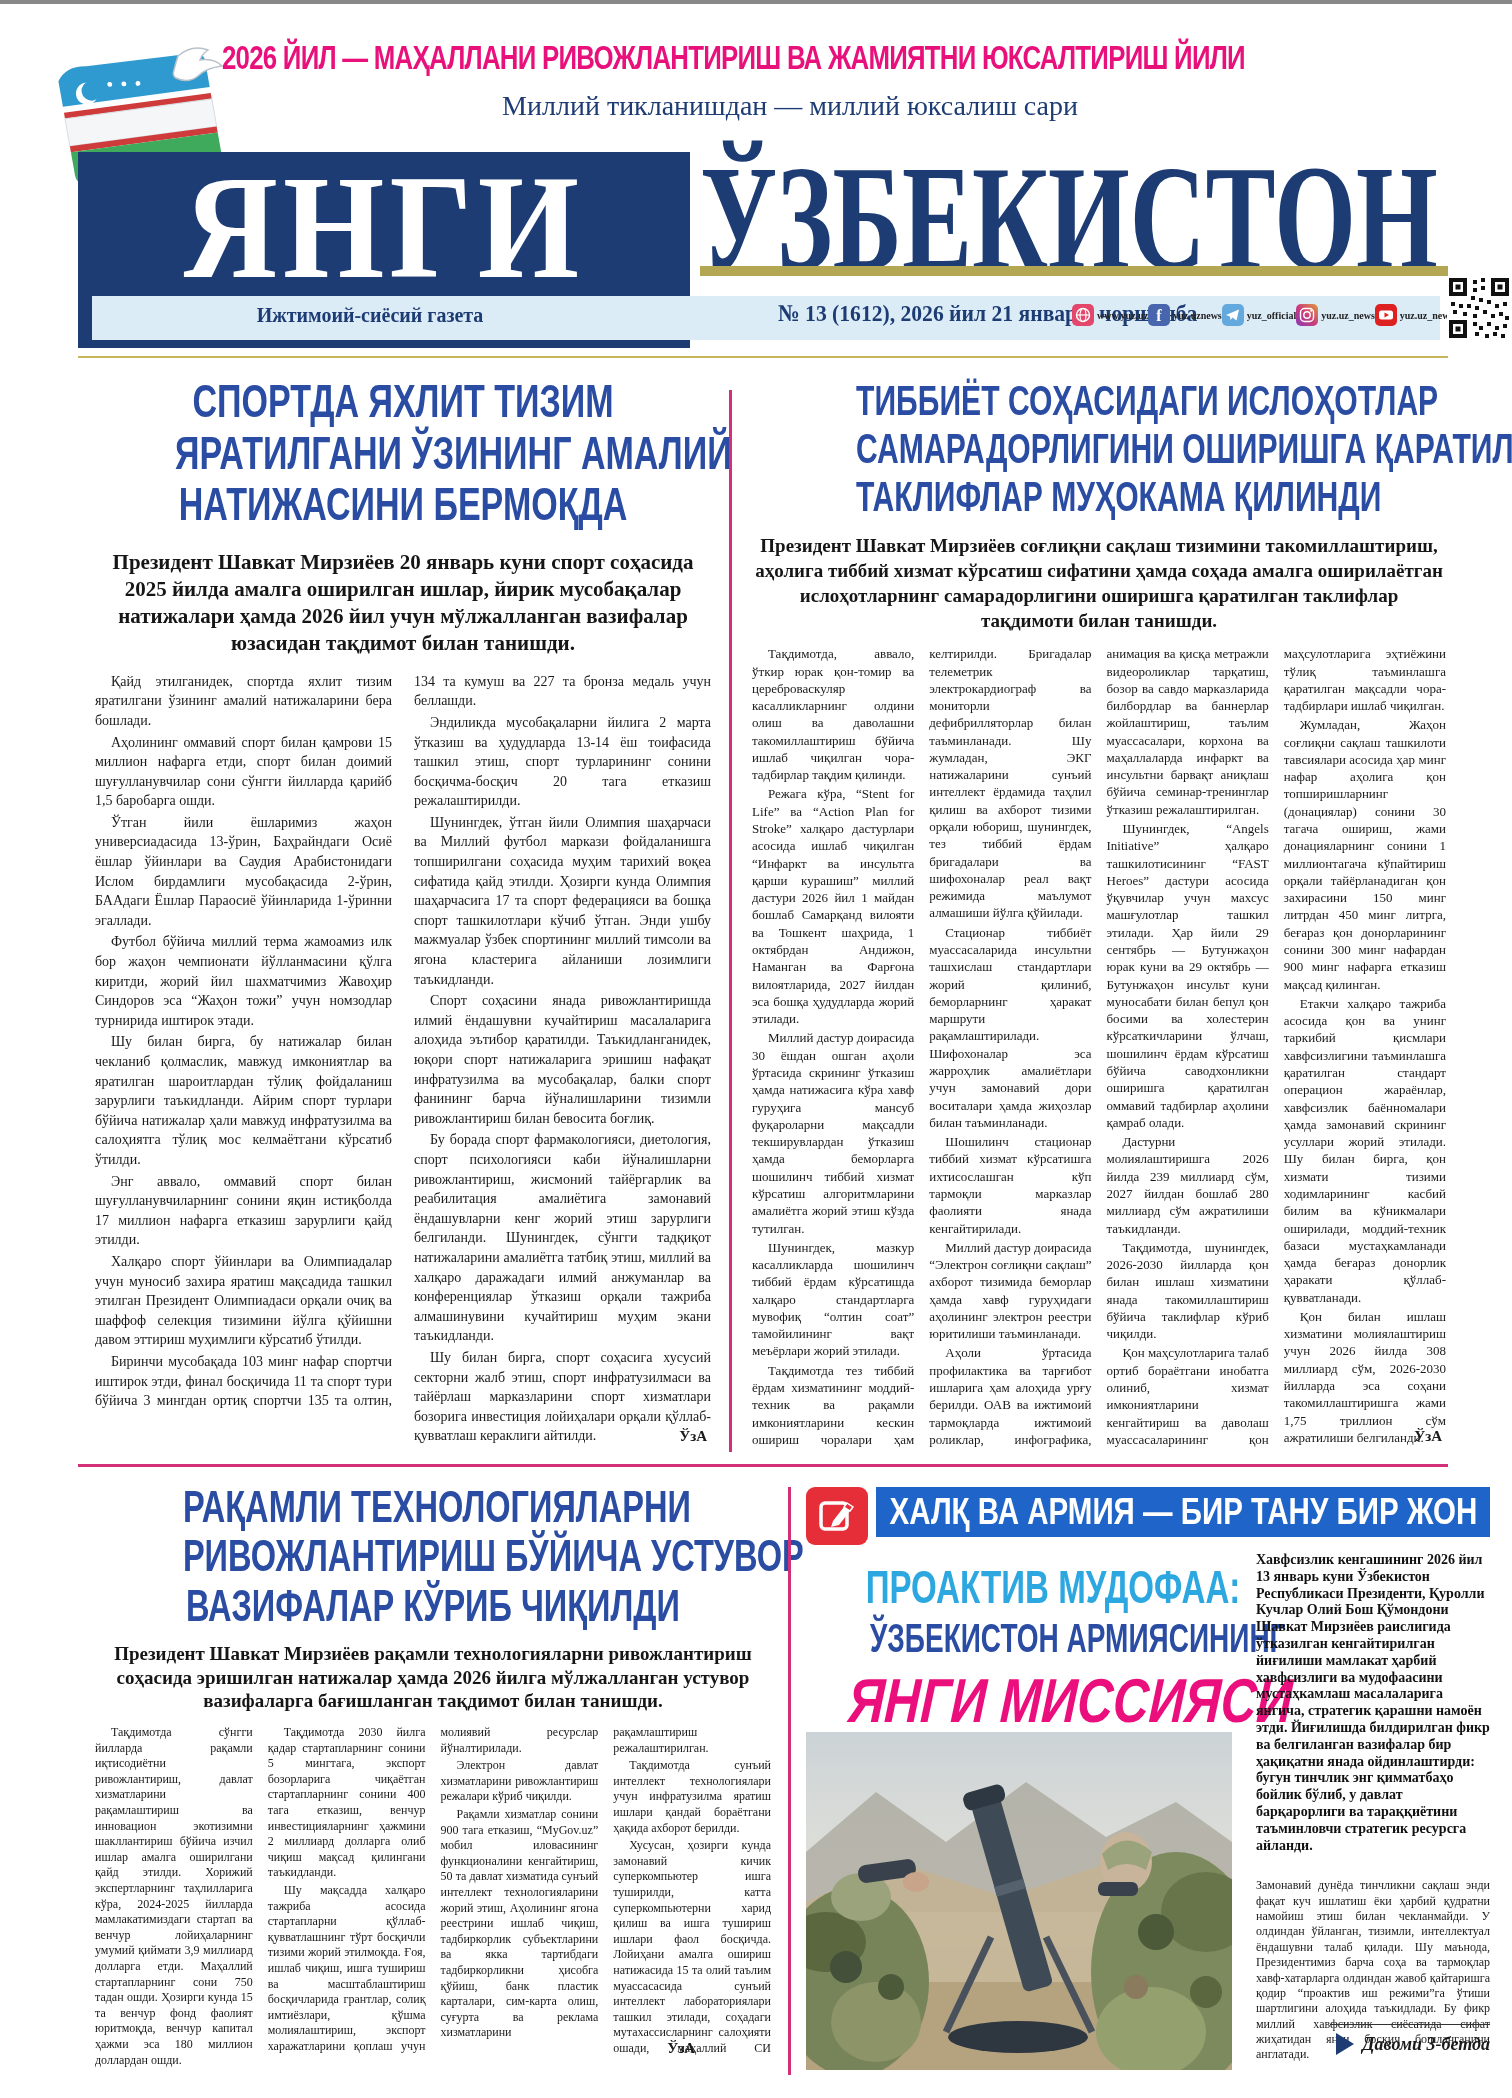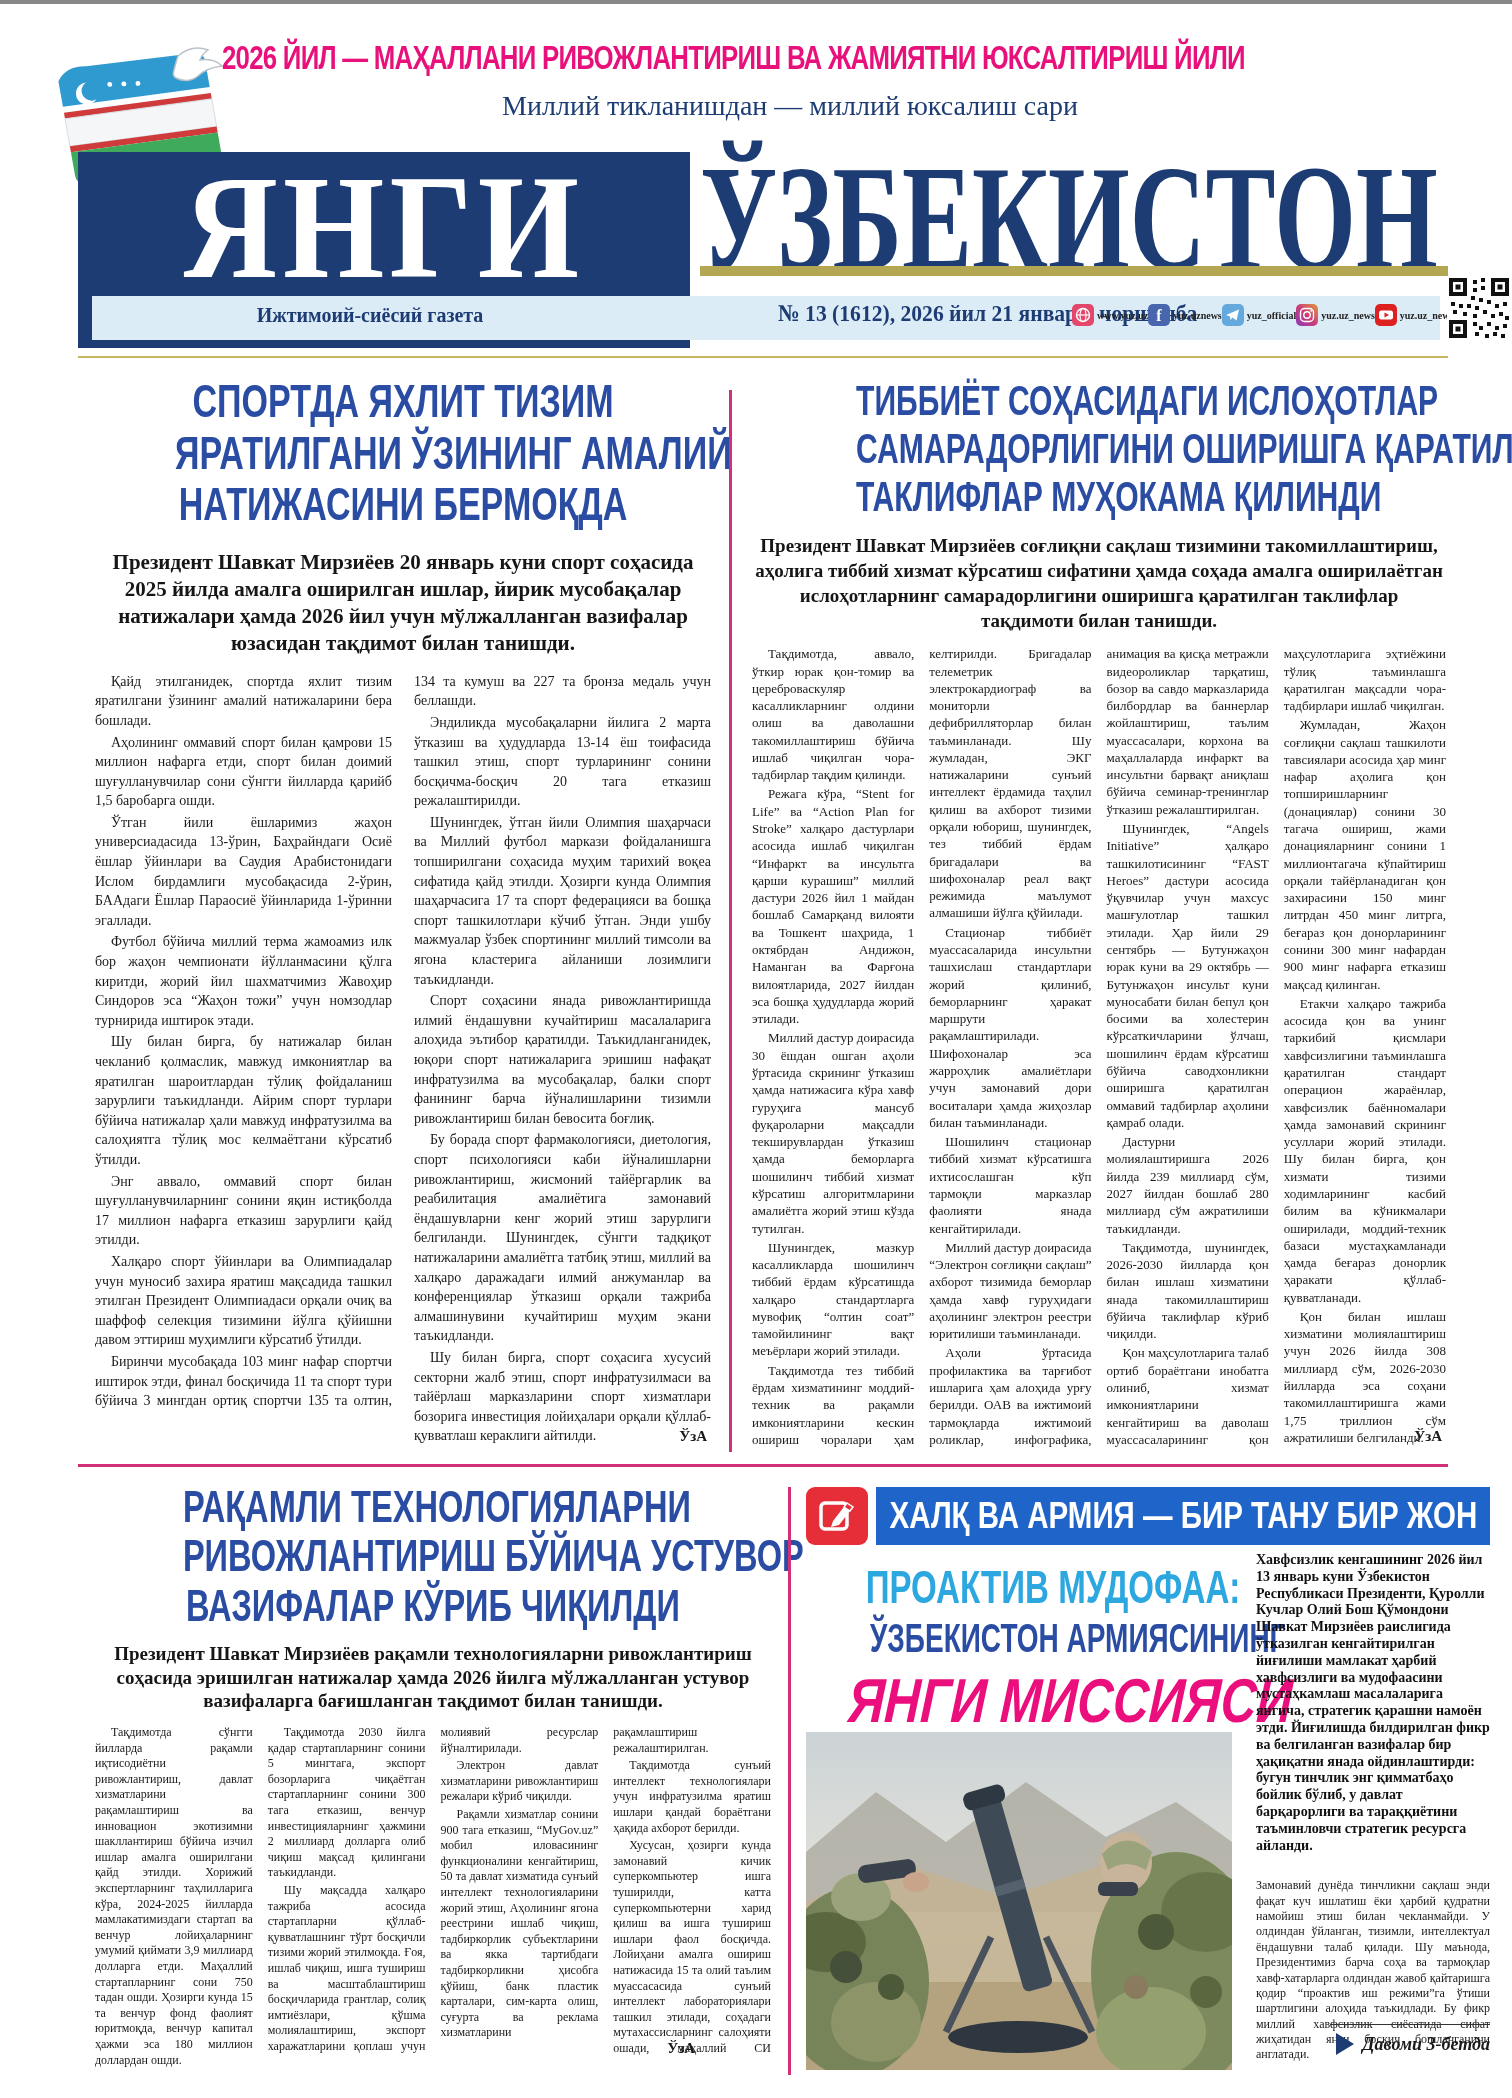--- a/index.html
+++ b/index.html
@@ -59,21 +59,21 @@
   
   .digital{left:95px;top:1478px;width:676px;}
   .digital .headline{font-size:44px;}
   .digital .lede{margin-top:12px;font-size:19px;line-height:1.25;}
   .digital .body-cols{margin-top:12px;height:344px;column-count:4;column-gap:15px;
                       font-size:12px;line-height:1.3;}
   .vdiv-bottom{left:788px;top:1483px;width:3px;height:588px;background:#d23079;}
   
   .army-icon{left:806px;top:1483px;width:62px;height:58px;background:#e62e39;border-radius:9px;
              display:flex;align-items:center;justify-content:center;}
-  .army-banner{left:876px;top:1483px;width:614px;height:58px;background:#1f64c8;
+  .army-banner{left:876px;top:1483px;width:614px;height:50px;background:#1f64c8;
                display:flex;align-items:center;justify-content:center;}
   .army-banner span{font-family:"Liberation Sans",sans-serif;font-weight:bold;font-size:36px;
                color:#fff;white-space:nowrap;transform:scaleX(.82);}
   .army-hl{left:806px;top:1556px;width:426px;text-align:center;}
   .army-hl .l1{font-family:"Liberation Sans",sans-serif;font-weight:bold;font-size:46px;
                color:#2da7e0;white-space:nowrap;transform:scaleX(.72);transform-origin:center;}
   .army-hl .l2{font-family:"Liberation Sans",sans-serif;font-weight:bold;font-size:40px;
                color:#2a4da3;white-space:nowrap;transform:scaleX(.70);transform-origin:center;
                margin-top:2px;}
   .army-hl .l3{font-family:"Liberation Sans",sans-serif;font-weight:bold;font-style:italic;
@@ -294,21 +294,21 @@
 
   <div class="abs digital">
     <div class="headline">
       <div class="hl-line">РАҚАМЛИ ТЕХНОЛОГИЯЛАРНИ</div>
       <div class="hl-line">РИВОЖЛАНТИРИШ БЎЙИЧА УСТУВОР</div>
       <div class="hl-line">ВАЗИФАЛАР КЎРИБ ЧИҚИЛДИ</div>
     </div>
     <div class="lede">Президент Шавкат Мирзиёев рақамли технологияларни ривожлантириш соҳасида эришилган натижалар ҳамда 2026 йилга мўлжалланган устувор вазифаларга бағишланган тақдимот билан танишди.</div>
     <div class="body-cols">
         <p>Тақдимотда сўнгги йилларда рақамли иқтисодиётни ривожлантириш, давлат хизматларини рақамлаштириш ва инновацион экотизимни шакллантириш бўйича изчил ишлар амалга оширилгани қайд этилди. Хорижий экспертларнинг таҳлилларига кўра, 2024-2025 йилларда мамлакатимиздаги стартап ва венчур лойиҳаларнинг умумий қиймати 3,9 миллиард долларга етди. Маҳаллий стартапларнинг сони 750 тадан ошди. Ҳозирги кунда 15 та венчур фонд фаолият юритмоқда, венчур капитал ҳажми эса 180 миллион доллардан ошди.</p>
-        <p>Тақдимотда 2030 йилга қадар стартапларнинг сонини 5 мингтага, экспорт бозорларига чиқаётган стартапларнинг сонини 300 тага етказиш, венчур инвестицияларнинг ҳажмини 2 миллиард долларга олиб чиқиш мақсад қилингани таъкидланди.</p>
+        <p>Тақдимотда 2030 йилга қадар стартапларнинг сонини 5 мингтага, экспорт бозорларига чиқаётган стартапларнинг сонини 400 тага етказиш, венчур инвестицияларнинг ҳажмини 2 миллиард долларга олиб чиқиш мақсад қилингани таъкидланди.</p>
         <p>Шу мақсадда халқаро тажриба асосида стартапларни қўллаб-қувватлашнинг тўрт босқичли тизими жорий этилмоқда. Ғоя, ишлаб чиқиш, ишга тушириш ва масштаблаштириш босқичларида грантлар, солиқ имтиёзлари, қўшма молиялаштириш, экспорт харажатларини қоплаш учун молиявий ресурслар йўналтирилади.</p>
         <p>Электрон давлат хизматларини ривожлантириш режалари кўриб чиқилди.</p>
         <p>Рақамли хизматлар сонини 900 тага етказиш, “MyGov.uz” мобил иловасининг функционалини кенгайтириш, 50 та давлат хизматида сунъий интеллект технологияларини жорий этиш, Аҳолининг ягона реестрини ишлаб чиқиш, тадбиркорлик субъектларини ва якка тартибдаги тадбиркорликни ҳисобга қўйиш, банк пластик карталари, сим-карта олиш, суғурта ва реклама хизматларини рақамлаштириш режалаштирилган.</p>
         <p>Тақдимотда сунъий интеллект технологиялари учун инфратузилма яратиш ишлари қандай бораётгани ҳақида ахборот берилди.</p>
         <p>Хусусан, ҳозирги кунда замонавий кичик суперкомпьютер ишга туширилди, катта суперкомпьютерни харид қилиш ва ишга тушириш ишлари фаол босқичда. Лойиҳани амалга ошириш натижасида 15 та олий таълим муассасасида сунъий интеллект лабораториялари ташкил этилади, соҳадаги мутахассисларнинг салоҳияти ошади, маҳаллий СИ ечимларини яратиш учун янги имкониятлар яратилади.</p>
       </div>
   </div>
   <div class="abs byline" style="left:95px;top:2036px;width:600px;">ЎзА</div>
 
   <div class="abs vdiv-bottom"></div>

